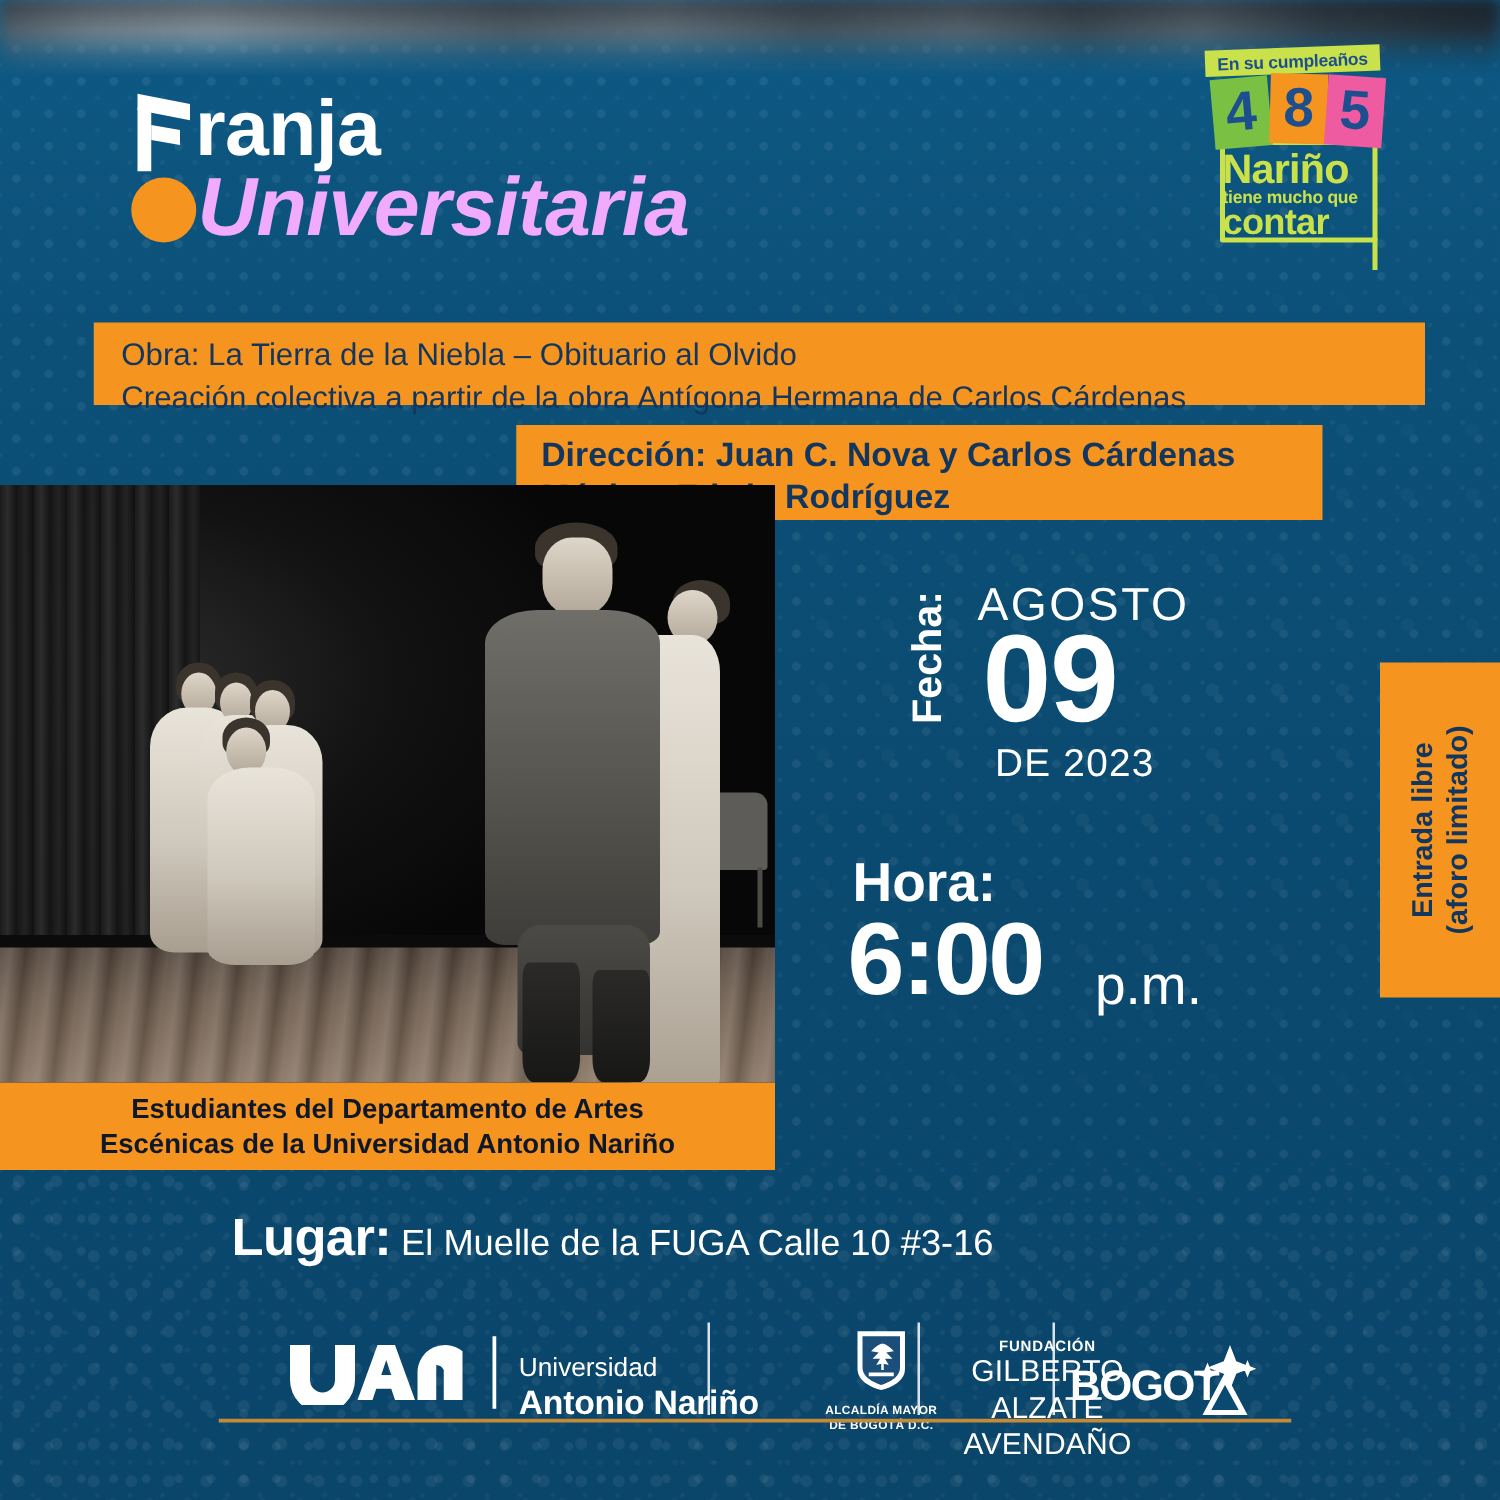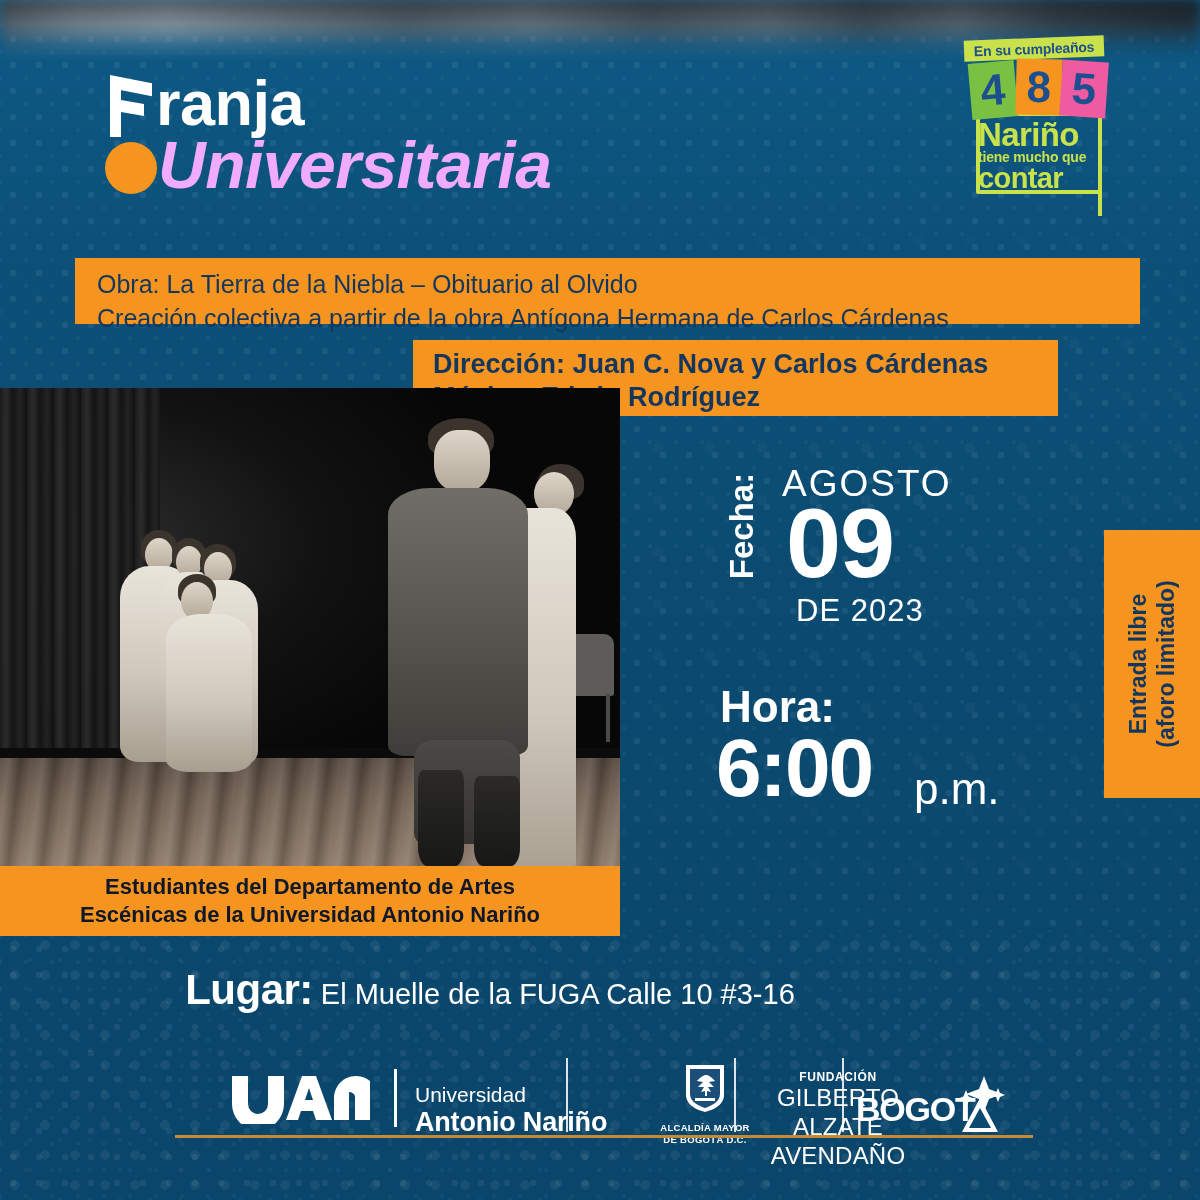--- a/index.html
+++ b/index.html
@@ -384,21 +384,21 @@
     left: 96px; top: 138px;
     font-size: 31px;
     font-weight: 400;
     color: #ffffff;
     letter-spacing: 1px;
   }
 
   
   .hora {
     position: absolute;
-    left: 716px; top: 685px;
+    left: 678px; top: 685px;
     width: 330px; height: 130px;
   }
   .hora-label {
     position: absolute;
     left: 4px; top: 0;
     font-size: 44px;
     font-weight: 700;
     color: #ffffff;
     line-height: 1;
   }

